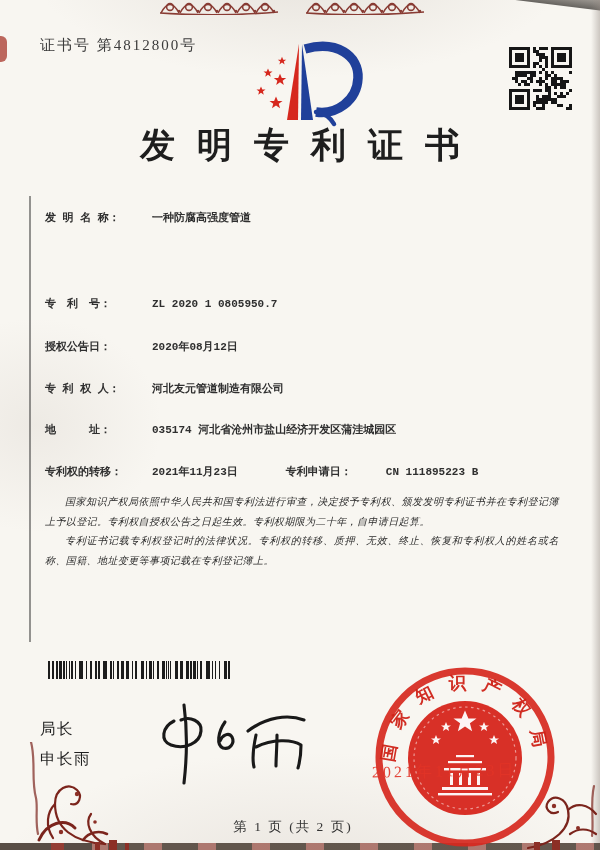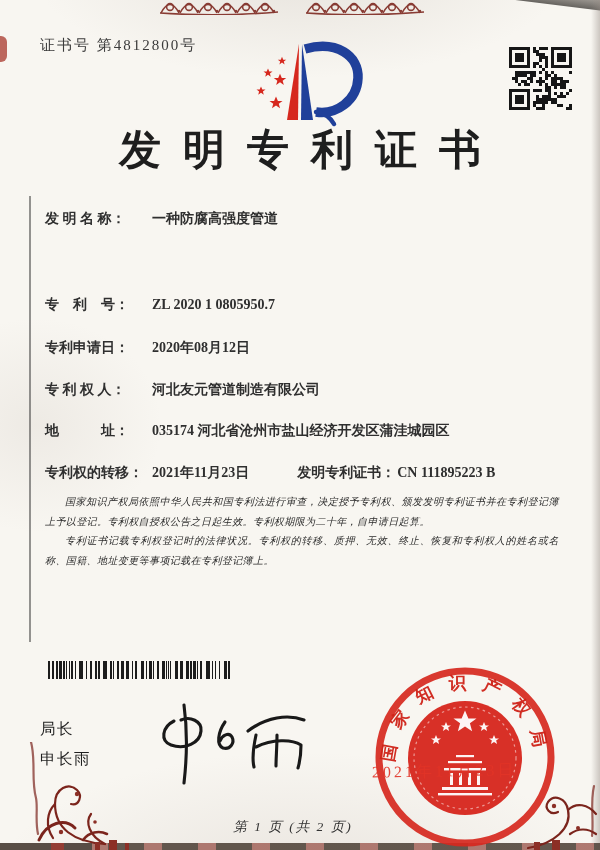--- a/index.html
+++ b/index.html
@@ -11,37 +11,37 @@
   .page::before{
     content:'';position:absolute;inset:0;pointer-events:none;
     background:
       radial-gradient(75% 22% at 50% -4%, rgba(185,175,165,.28), transparent 60%),
       radial-gradient(85% 26% at 50% 104%, rgba(180,165,155,.22), transparent 60%),
       radial-gradient(30% 18% at 6% 50%, rgba(190,180,170,.18), transparent 70%);
   }
   .abs{position:absolute;}
   
   .cert-no{left:40px;top:36px;font-size:15px;letter-spacing:2px;color:#3b3b3b;white-space:nowrap;}
-  .title{left:0;right:0;top:122px;text-align:center;font-size:42px;font-weight:700;
+  .title{left:0;right:0;top:122px;text-align:center;font-size:35px;font-weight:700;
          letter-spacing:22px;text-indent:22px;color:#1e1e1e;white-space:nowrap;}
   
-  .row{left:45px;font-size:14px;font-weight:600;color:#2f2f2f;white-space:nowrap;}
+  .row{left:45px;font-size:11px;font-weight:600;color:#2f2f2f;white-space:nowrap;font-family:Liberation Mono, monospace;}
   .row .lbl{display:inline-block;width:107px;}
   .row .lbl2{display:inline-block;width:100px;margin-left:48px;}
   .r0{top:210px}.r1{top:253px}.r2{top:296px}.r3{top:339px}.r4{top:381px}.r5{top:422px}.r6{top:464px}
   
   .body-text{left:45px;top:492px;width:514px;font-size:10px;line-height:1.95;
              color:#2d2d2d;text-align:justify;letter-spacing:.4px;font-style:italic;}
   .body-text p{margin:0;text-indent:2em;}
   
   .sig-role,.sig-name{left:40px;font-family:"Liberation Sans","DejaVu Sans",sans-serif;
              font-size:15.5px;letter-spacing:1.5px;color:#1f1f1f;}
   .sig-role{top:719px}.sig-name{top:749px}
   
-  .footer{left:0;right:14px;top:818px;text-align:center;font-size:13.5px;letter-spacing:2px;color:#333;font-style:italic;}
+  .footer{left:0;right:14px;top:818px;text-align:center;font-size:13.5px;letter-spacing:2px;color:#333;}
   
   .left-line{left:29px;top:196px;width:2px;height:446px;background:#2e2e2e;opacity:.5;}
   .streak{left:497px;top:-7px;width:135px;height:13px;transform:rotate(7deg);opacity:.85;
           background:linear-gradient(180deg,#a19b94,#4d4a46);}
   .edge-right{right:0;top:0;width:9px;height:100%;
           background:linear-gradient(270deg,rgba(150,140,133,.45),rgba(150,140,133,0));}
   .red-mark-left{left:0;top:36px;width:7px;height:26px;background:#a8372b;border-radius:0 6px 6px 0;opacity:.75;}
   .bottom-strip{left:0;top:843px;width:600px;height:7px;opacity:.92;
           background:repeating-linear-gradient(90deg,#564a40 0 36px,#a86e65 36px 54px);}
   .bottom-strip::after{content:'';position:absolute;left:0;top:0;width:92px;height:7px;
@@ -256,30 +256,30 @@
 
   <div class="abs title">发明专利证书</div>
 
   <div class="abs row r0">
     <span class="lbl">发 明 名 称：</span><span>一种防腐高强度管道</span>
   </div>
   <div class="abs row r2">
     <span class="lbl">专　利　号：</span><span>ZL 2020 1 0805950.7</span>
   </div>
   <div class="abs row r3">
-    <span class="lbl">专利申请日：</span><span>2020年08月12日</span>
+    <span class="lbl">授权公告日：</span><span>2020年08月12日</span>
   </div>
   <div class="abs row r4">
     <span class="lbl">专 利 权 人：</span><span>河北友元管道制造有限公司</span>
   </div>
   <div class="abs row r5">
     <span class="lbl">地　　　址：</span><span>035174 河北省沧州市盐山经济开发区蒲洼城园区</span>
   </div>
   <div class="abs row r6">
-    <span class="lbl">专利权的转移：</span><span>2021年11月23日</span><span class="lbl2">发明专利证书：</span><span>CN 111895223 B</span>
+    <span class="lbl">专利权的转移：</span><span>2021年11月23日</span><span class="lbl2">专利申请日：</span><span>CN 111895223 B</span>
   </div>
 
   <div class="abs body-text">
     <p>国家知识产权局依照中华人民共和国专利法进行审查，决定授予专利权、颁发发明专利证书并在专利登记簿上予以登记。专利权自授权公告之日起生效。专利权期限为二十年，自申请日起算。</p>
     <p>专利证书记载专利权登记时的法律状况。专利权的转移、质押、无效、终止、恢复和专利权人的姓名或名称、国籍、地址变更等事项记载在专利登记簿上。</p>
   </div>
 
   <svg class="abs" style="left:48px;top:661px" width="186" height="18" viewBox="0 0 186 18" id="barcode">
       <g fill="#1c1c1c">
         <rect x="0" y="0" width="2" height="18"></rect>

